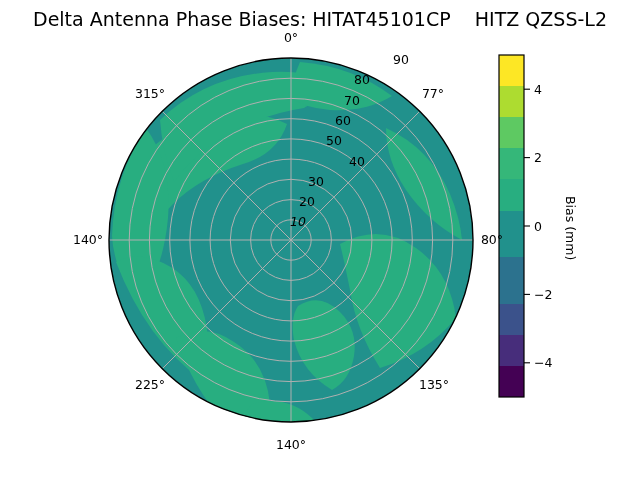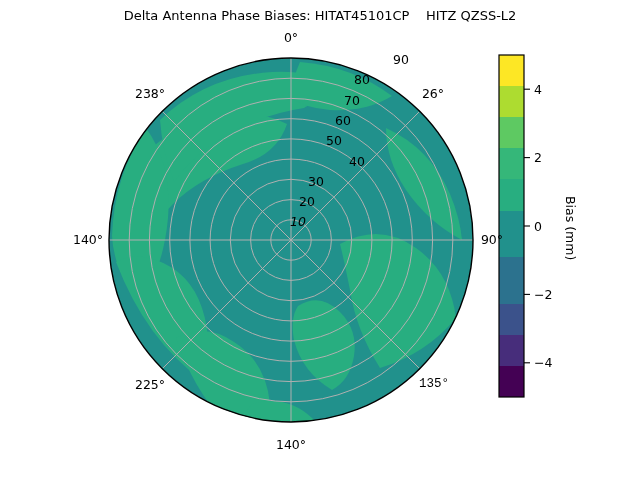--- a/index.html
+++ b/index.html
@@ -4,21 +4,21 @@
 <style>
   html,body{margin:0;padding:0;}
   body{
     width:640px;height:480px;background:#ffffff;
     font-family:"DejaVu Sans", sans-serif;
     overflow:hidden;position:relative;
   }
   #figure{position:absolute;left:0;top:0;width:640px;height:480px;}
   #title{
     position:absolute;left:0;top:8px;width:640px;text-align:center;
-    font-size:13px;color:#000000;white-space:pre;
+    font-size:19px;color:#000000;white-space:pre;
   }
   .tick-label{position:absolute;font-size:12.5px;color:#000000;white-space:nowrap;}
   .theta-label{text-align:center;}
   #cbar-title{
     position:absolute;font-size:12.5px;color:#000000;
     transform:rotate(90deg);transform-origin:left top;white-space:nowrap;
   }
   #polar-svg{position:absolute;left:0;top:0;}
   .cbar-tick-label{position:absolute;font-size:12.5px;color:#000;white-space:nowrap;}
 </style>
@@ -150,27 +150,27 @@
     <g stroke="#000000" stroke-width="1.1">
       <line x1="524" y1="89.2" x2="530" y2="89.2"></line>
       <line x1="524" y1="157.6" x2="530" y2="157.6"></line>
       <line x1="524" y1="226.0" x2="530" y2="226.0"></line>
       <line x1="524" y1="294.4" x2="530" y2="294.4"></line>
       <line x1="524" y1="362.8" x2="530" y2="362.8"></line>
     </g>
   </svg>
 
   <div class="tick-label theta-label" style="left:270px;top:30px;width:42px;">0°</div>
-  <div class="tick-label theta-label" style="left:412px;top:86px;width:42px;">26°</div>
-  <div class="tick-label theta-label" style="left:477px;top:232px;width:30px;">90°</div>
-  <div class="tick-label theta-label" style="left:408px;top:377px;width:52px;font-family:Liberation Mono, monospace;">135°</div>
+  <div class="tick-label theta-label" style="left:412px;top:86px;width:42px;">77°</div>
+  <div class="tick-label theta-label" style="left:477px;top:232px;width:30px;">80°</div>
+  <div class="tick-label theta-label" style="left:408px;top:377px;width:52px;">135°</div>
   <div class="tick-label theta-label" style="left:265px;top:437px;width:52px;">140°</div>
   <div class="tick-label theta-label" style="left:124px;top:377px;width:52px;">225°</div>
   <div class="tick-label theta-label" style="left:62px;top:232px;width:52px;">140°</div>
-  <div class="tick-label theta-label" style="left:124px;top:86px;width:52px;">238°</div>
+  <div class="tick-label theta-label" style="left:124px;top:86px;width:52px;">315°</div>
 
   <div class="tick-label" style="left:363px;top:52px;margin-left:30px;">90</div>
   <div class="tick-label" style="left:354px;top:72px;">80</div>
   <div class="tick-label" style="left:344px;top:93px;">70</div>
   <div class="tick-label" style="left:335px;top:113px;text-align:center;">60</div>
   <div class="tick-label" style="left:326px;top:133px;">50</div>
   <div class="tick-label" style="left:317px;top:154px;margin-left:32px;">40</div>
   <div class="tick-label" style="left:308px;top:174px;text-align:right;">30</div>
   <div class="tick-label" style="left:299px;top:194px;">20</div>
   <div class="tick-label" style="left:290px;top:214px;font-style:italic;">10</div>

